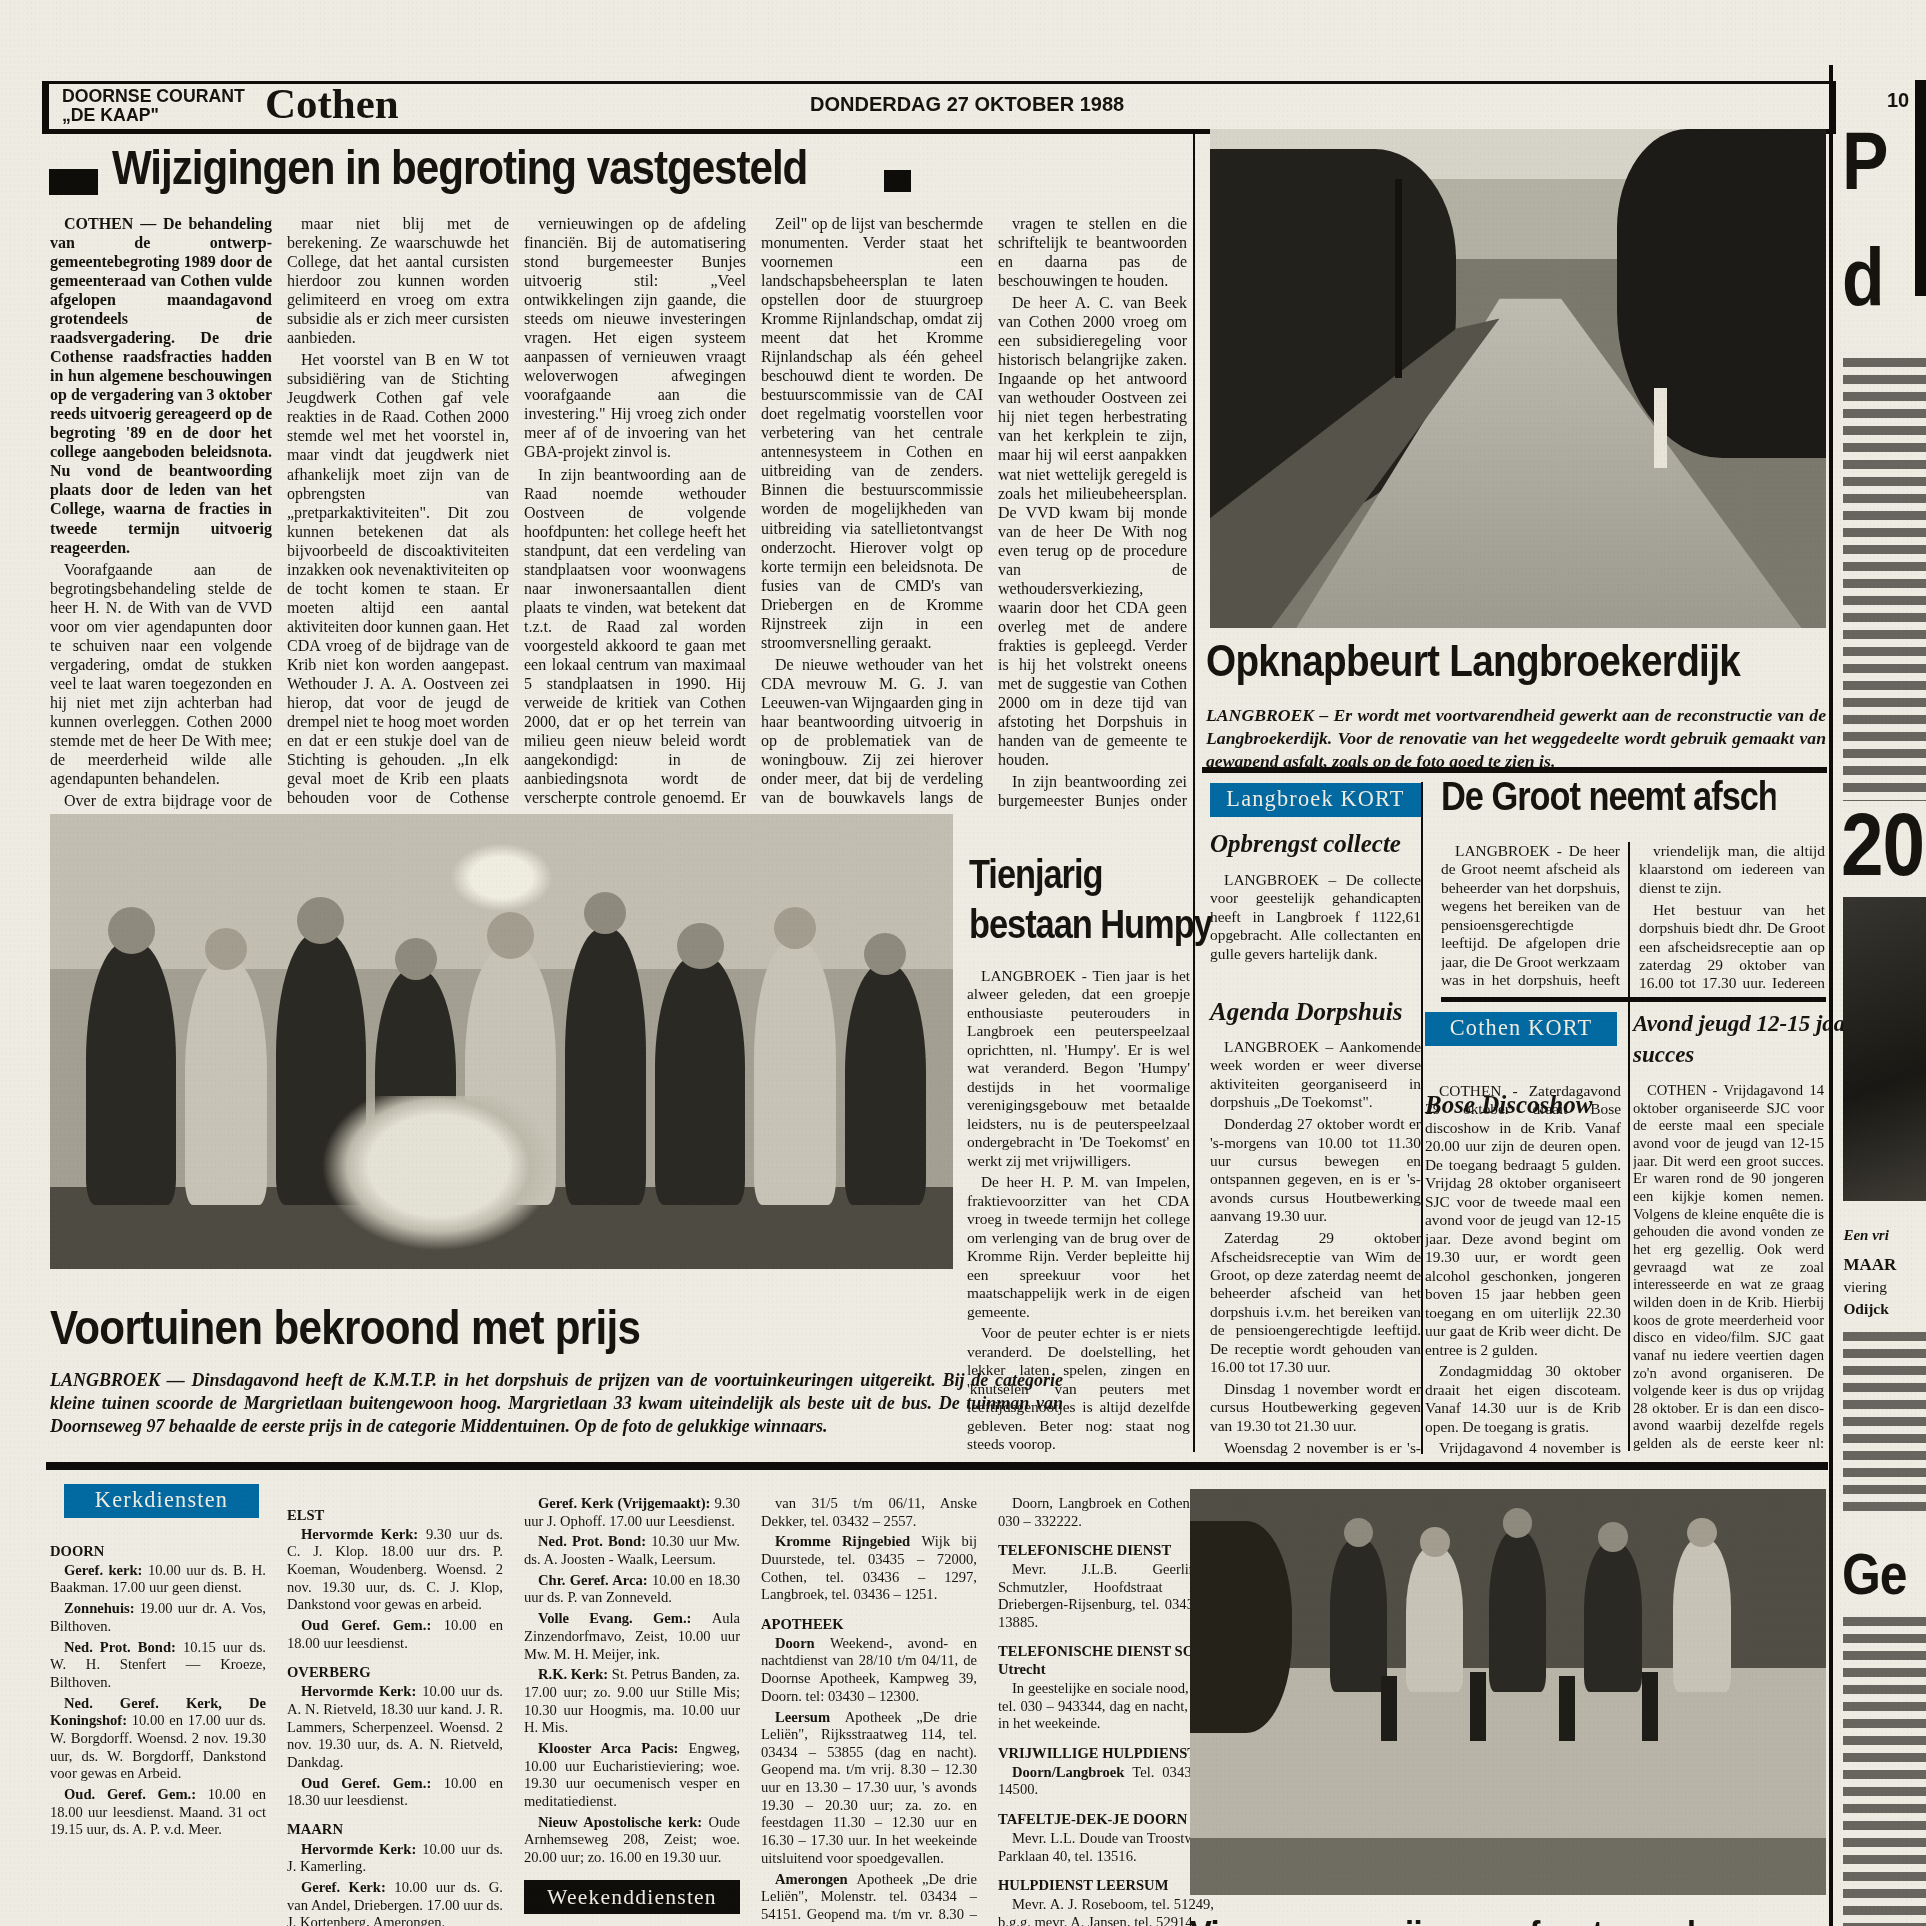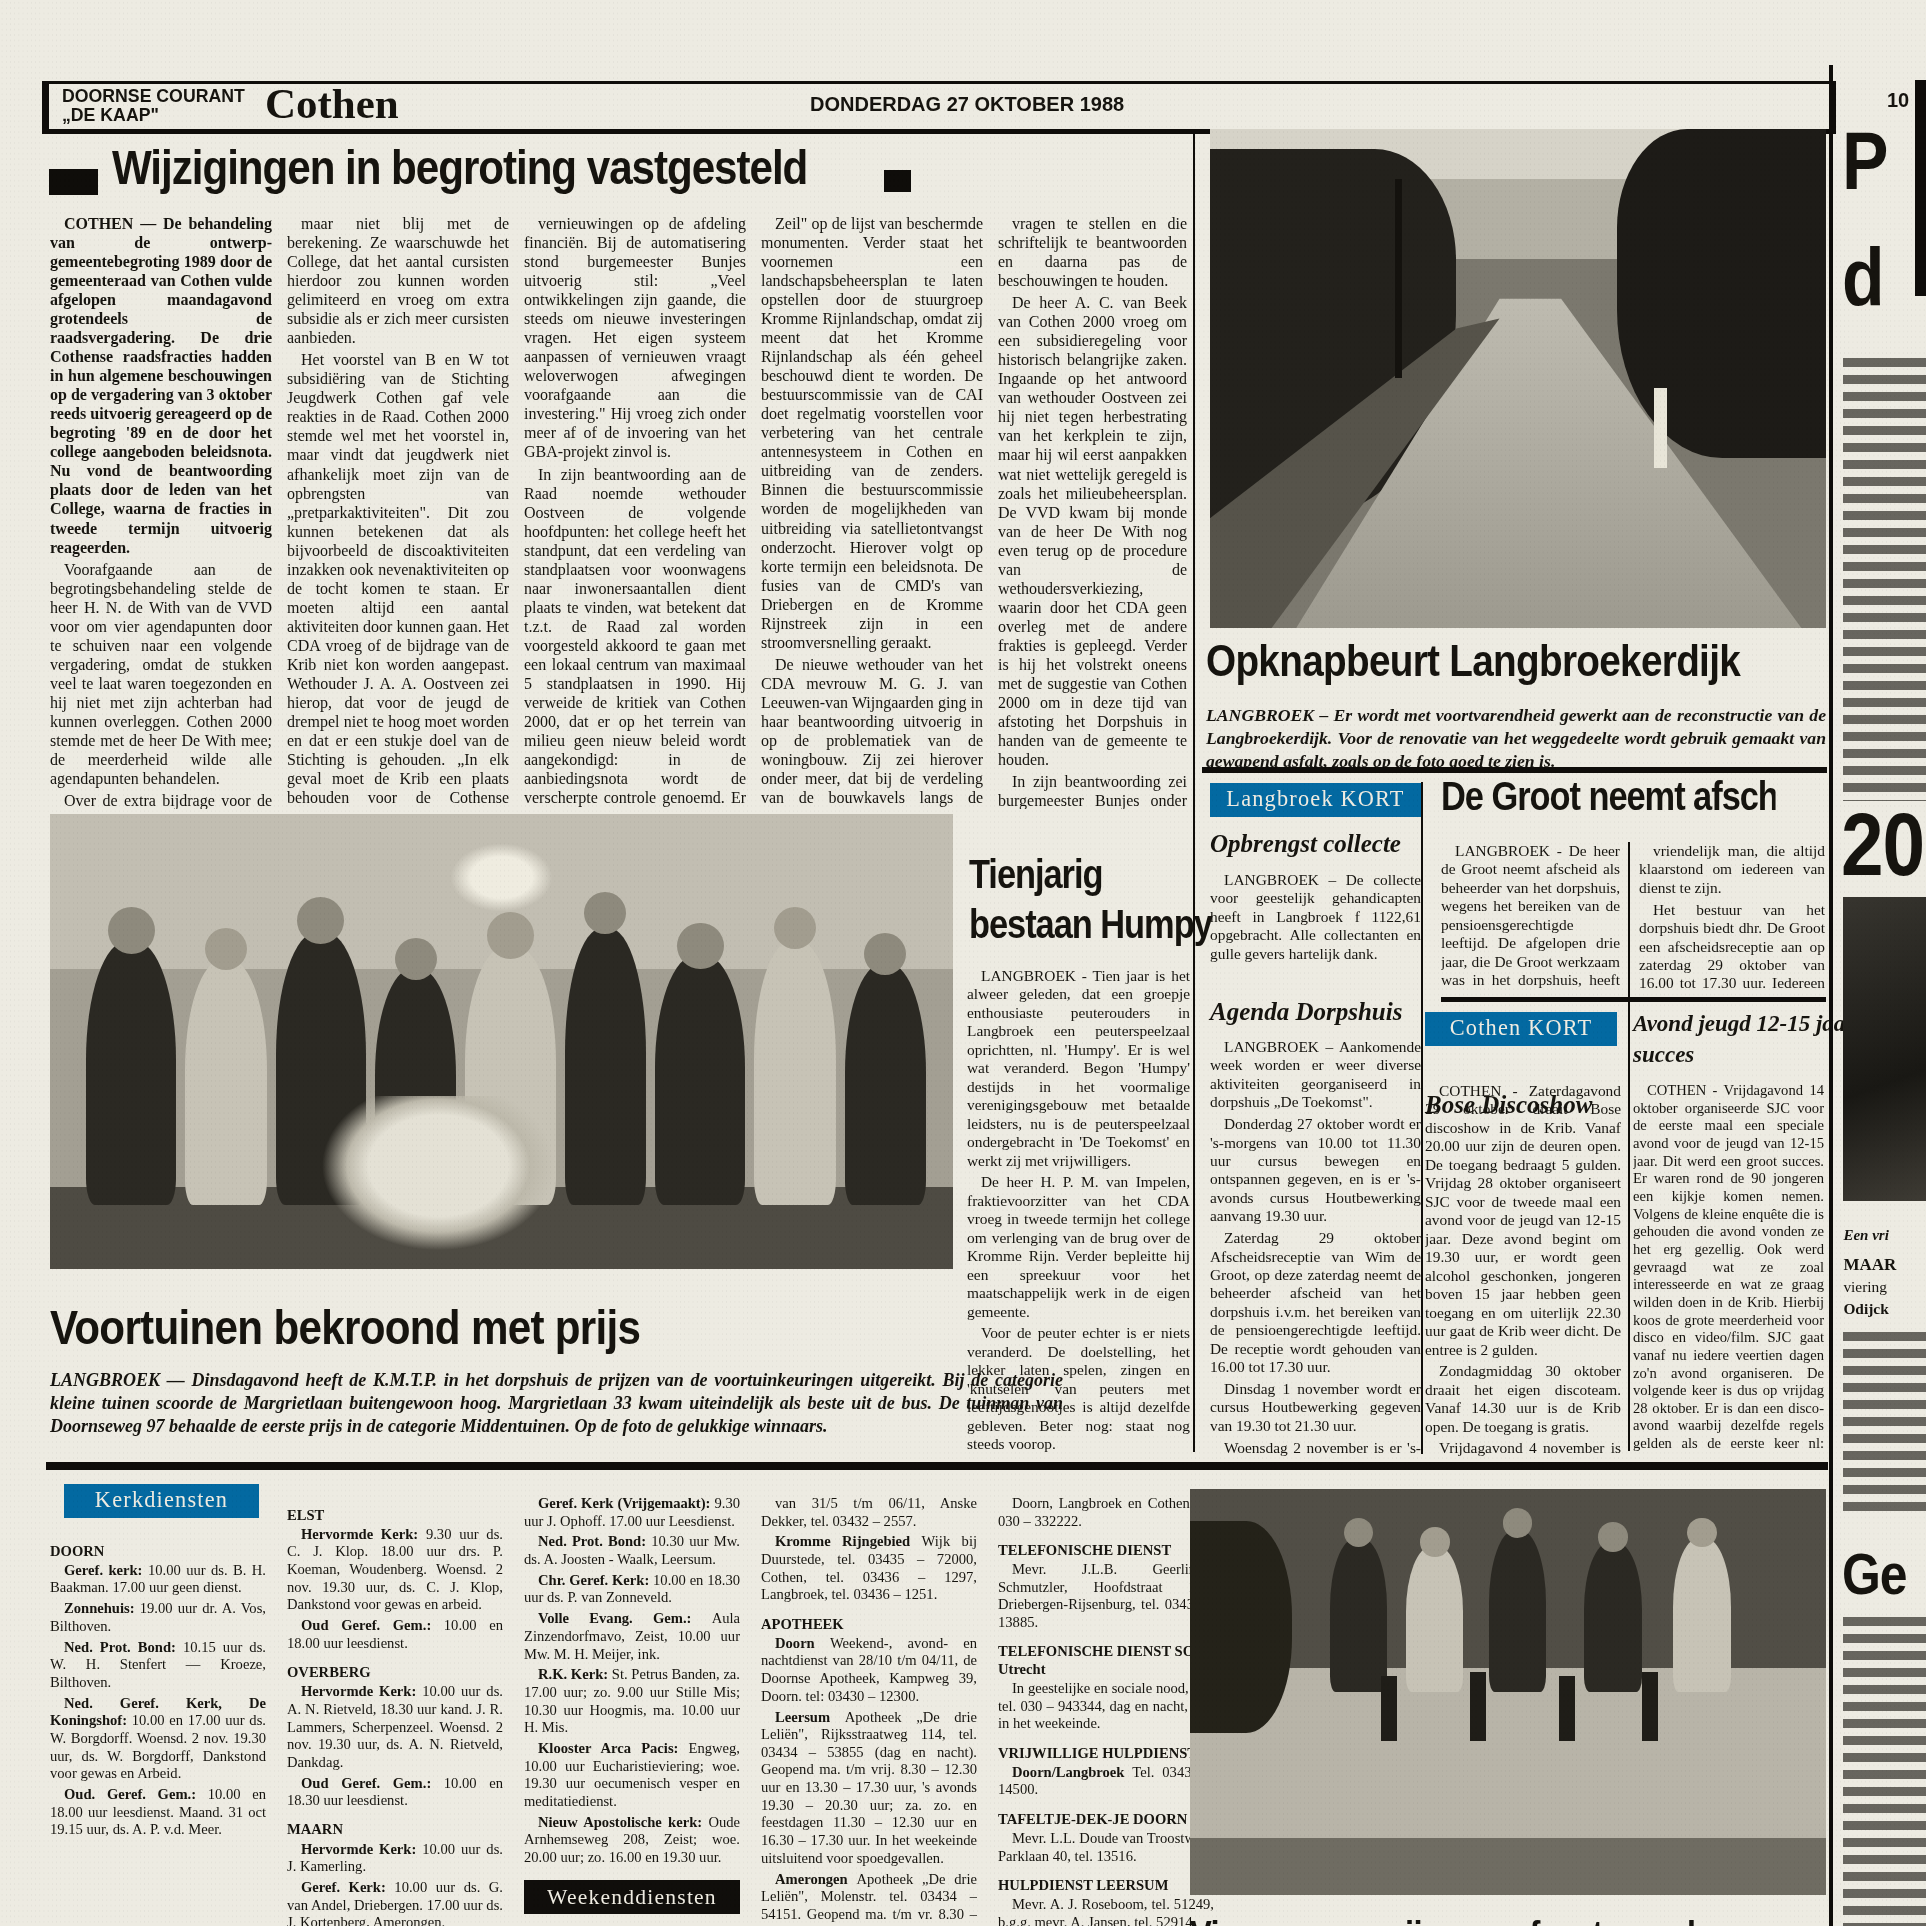--- a/index.html
+++ b/index.html
@@ -173,21 +173,21 @@
       <p class="colhead">OVERBERG</p>
       <p class="entry"><b>Hervormde Kerk: </b>10.00 uur ds. A. N. Rietveld, 18.30 uur kand. J. R. Lammers, Scherpenzeel. Woensd. 2 nov. 19.30 uur, ds. A. N. Rietveld, Dankdag.</p>
       <p class="entry"><b>Oud Geref. Gem.: </b>10.00 en 18.30 uur leesdienst.</p>
       <p class="colhead">MAARN</p>
       <p class="entry"><b>Hervormde Kerk: </b>10.00 uur ds. J. Kamerling.</p>
       <p class="entry"><b>Geref. Kerk: </b>10.00 uur ds. G. van Andel, Driebergen. 17.00 uur ds. J. Kortenberg, Amerongen.</p>
     </div>
   <div class="abs body38" style="left:524px;top:1495px;width:216px;height:1050px;">
       <p class="entry"><b>Geref. Kerk (Vrijgemaakt): </b>9.30 uur J. Ophoff. 17.00 uur Leesdienst.</p>
       <p class="entry"><b>Ned. Prot. Bond: </b>10.30 uur Mw. ds. A. Joosten - Waalk, Leersum.</p>
-      <p class="entry"><b>Chr. Geref. Kerk: </b>10.00 en 18.30 uur ds. P. van Zonneveld.</p>
+      <p class="entry"><b>Chr. Geref. Arca: </b>10.00 en 18.30 uur ds. P. van Zonneveld.</p>
       <p class="entry"><b>Volle Evang. Gem.: </b>Aula Zinzendorfmavo, Zeist, 10.00 uur Mw. M. H. Meijer, ink.</p>
       <p class="entry"><b>R.K. Kerk: </b>St. Petrus Banden, za. 17.00 uur; zo. 9.00 uur Stille Mis; 10.30 uur Hoogmis, ma. 10.00 uur H. Mis.</p>
       <p class="entry"><b>Klooster Arca Pacis: </b>Engweg, 10.00 uur Eucharistieviering; woe. 19.30 uur oecumenisch vesper en meditatiedienst.</p>
       <p class="entry"><b>Nieuw Apostolische kerk: </b>Oude Arnhemseweg 208, Zeist; woe. 20.00 uur; zo. 16.00 en 19.30 uur.</p>
       <div class="inbar">Weekenddiensten</div>
     </div>
   <div class="abs body38" style="left:761px;top:1495px;width:216px;height:1050px;">
       <p class="entry">van 31/5 t/m 06/11, Anske Dekker, tel. 03432 – 2557.</p>
       <p class="entry"><b>Kromme Rijngebied </b>Wijk bij Duurstede, tel. 03435 – 72000, Cothen, tel. 03436 – 1297, Langbroek, tel. 03436 – 1251.</p>
       <p class="colhead">APOTHEEK</p>

